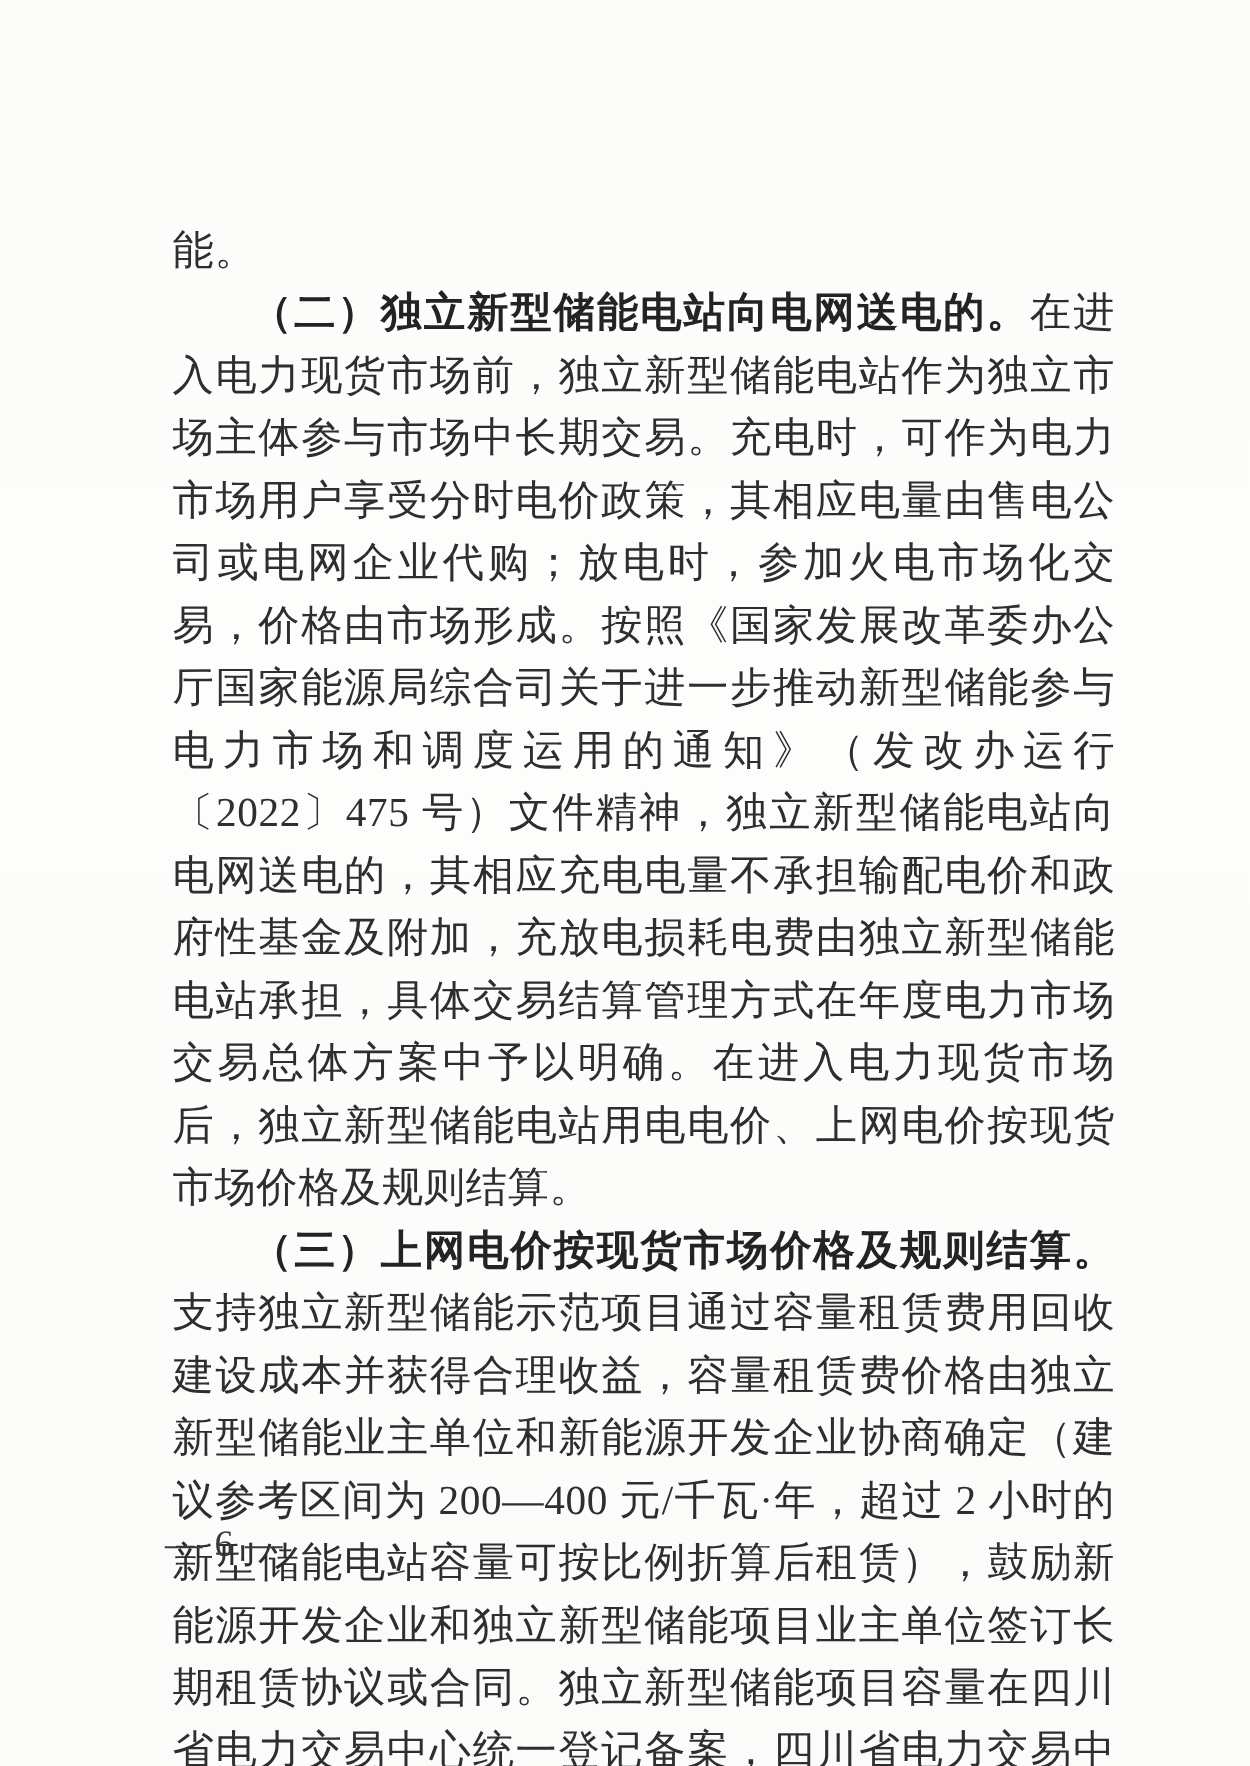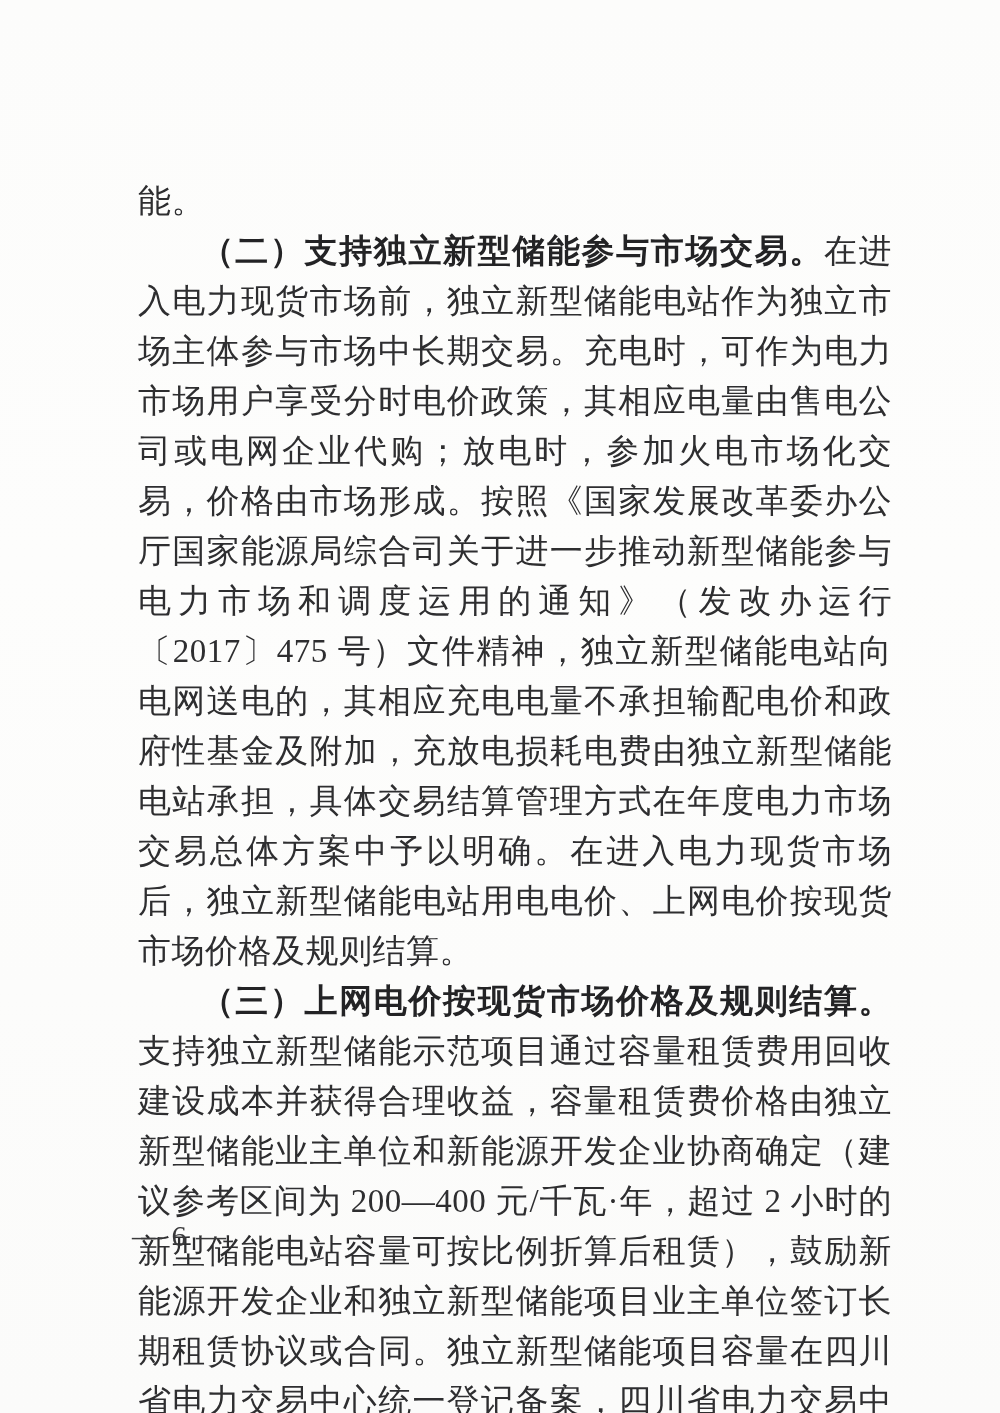--- a/index.html
+++ b/index.html
@@ -57,21 +57,21 @@
 </style>
 </head>
 <body>
 
 <div class="page">
 
   <div class="content">
 
     <p class="para"><span>能。</span></p>
 
-    <p class="para indented"><span class="section-heading">（二）支持独立新型储能参与市场交易。</span><span>在进入电力现货市场前，独立新型储能电站作为独立市场主体参与市场中长期交易。充电时，可作为电力市场用户享受分时电价政策，其相应电量由售电公司或电网企业代购；放电时，参加火电市场化交易，价格由市场形成。按照《国家发展改革委办公厅国家能源局综合司关于进一步推动新型储能参与电力市场和调度运用的通知》（发改办运行〔2017〕475 号）文件精神，独立新型储能电站向电网送电的，其相应充电电量不承担输配电价和政府性基金及附加，充放电损耗电费由独立新型储能电站承担，具体交易结算管理方式在年度电力市场交易总体方案中予以明确。在进入电力现货市场后，独立新型储能电站用电电价、上网电价按现货市场价格及规则结算。</span></p>
+    <p class="para indented"><span class="section-heading">（二）独立新型储能电站向电网送电的。</span><span>在进入电力现货市场前，独立新型储能电站作为独立市场主体参与市场中长期交易。充电时，可作为电力市场用户享受分时电价政策，其相应电量由售电公司或电网企业代购；放电时，参加火电市场化交易，价格由市场形成。按照《国家发展改革委办公厅国家能源局综合司关于进一步推动新型储能参与电力市场和调度运用的通知》（发改办运行〔2022〕475 号）文件精神，独立新型储能电站向电网送电的，其相应充电电量不承担输配电价和政府性基金及附加，充放电损耗电费由独立新型储能电站承担，具体交易结算管理方式在年度电力市场交易总体方案中予以明确。在进入电力现货市场后，独立新型储能电站用电电价、上网电价按现货市场价格及规则结算。</span></p>
 
     <p class="para indented"><span class="section-heading">（三）上网电价按现货市场价格及规则结算。</span><span>支持独立新型储能示范项目通过容量租赁费用回收建设成本并获得合理收益，容量租赁费价格由独立新型储能业主单位和新能源开发企业协商确定（建议参考区间为 200—400 元/千瓦·年，超过 2 小时的新型储能电站容量可按比例折算后租赁），鼓励新能源开发企业和独立新型储能项目业主单位签订长期租赁协议或合同。独立新型储能项目容量在四川省电力交易中心统一登记备案，四川省电力交易中心按月度组织撮合交易，交易结果作为新能源企业配置新</span></p>
 
   </div>
 
   <div class="footer-page-number">— 6 —</div>
 
 </div>
 
 </body></html>

